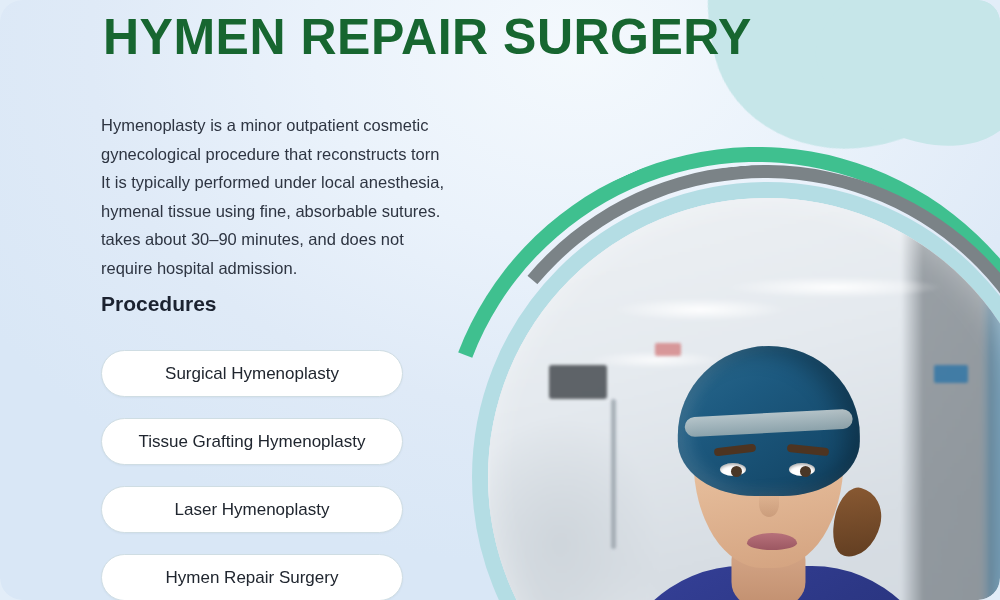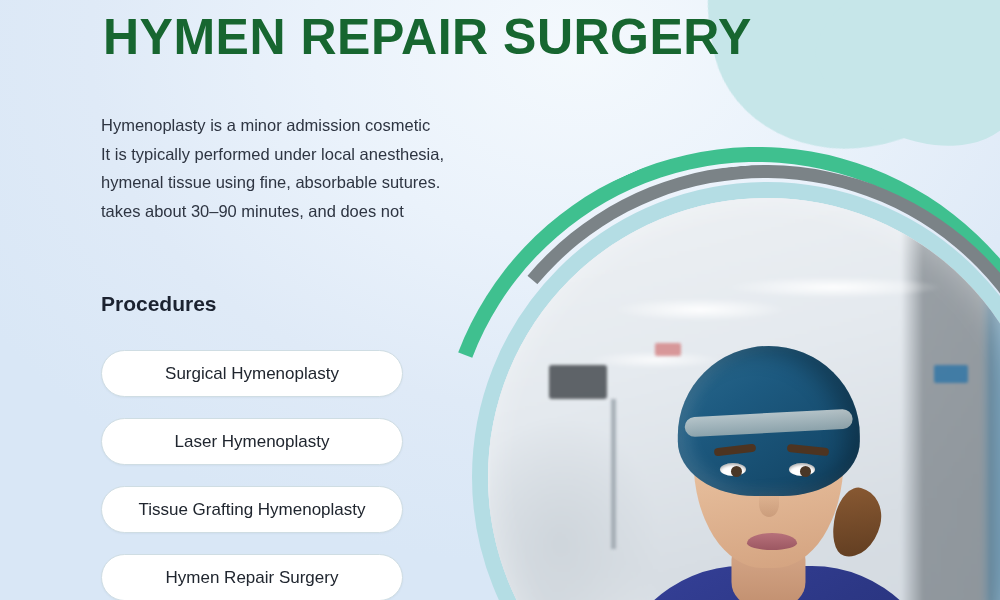--- a/index.html
+++ b/index.html
@@ -1,16 +1,16 @@
 <!DOCTYPE html>
 <html><head>
 <meta charset="utf-8">
 <title>Hymen Repair Surgery</title>
 <style>
-  * { margin:0; padding:0; box-sizing:border-box; }
+  * { margin:0; padding:0; box-sizing:border-box;border-radius:22px; }
   html,body { width:1000px; height:600px; overflow:hidden; }
   body {
     font-family:"Liberation Sans", sans-serif;
     background:#e2edf8;
   }
 
   #poster {
     position:relative;
     width:1000px; height:600px;
     overflow:hidden;
@@ -310,28 +310,30 @@
       <div class="fig-pupil r"></div>
       <div class="fig-nose"></div>
       <div class="fig-lip"></div>
     </div>
     <div class="photo-vignette"></div>
   </div>
 
   <h1 class="title">HYMEN REPAIR SURGERY</h1>
 
   <div class="paragraph">
-    <span class="ln">Hymenoplasty is a minor admission cosmetic</span>
+    <span class="ln">Hymenoplasty is a minor outpatient cosmetic</span>
+    <span class="ln">gynecological procedure that reconstructs torn</span>
     <span class="ln">It is typically performed under local anesthesia,</span>
     <span class="ln">hymenal tissue using fine, absorbable sutures.</span>
     <span class="ln">takes about 30–90 minutes, and does not</span>
+    <span class="ln">require hospital admission.</span>
   </div>
 
   <h2 class="section-heading">Procedures</h2>
 
   <div class="pill-list">
     <div class="pill">Surgical Hymenoplasty</div>
+    <div class="pill">Tissue Grafting Hymenoplasty</div>
     <div class="pill">Laser Hymenoplasty</div>
-    <div class="pill">Tissue Grafting Hymenoplasty</div>
     <div class="pill">Hymen Repair Surgery</div>
   </div>
 
 </div>
 
 </body></html>

